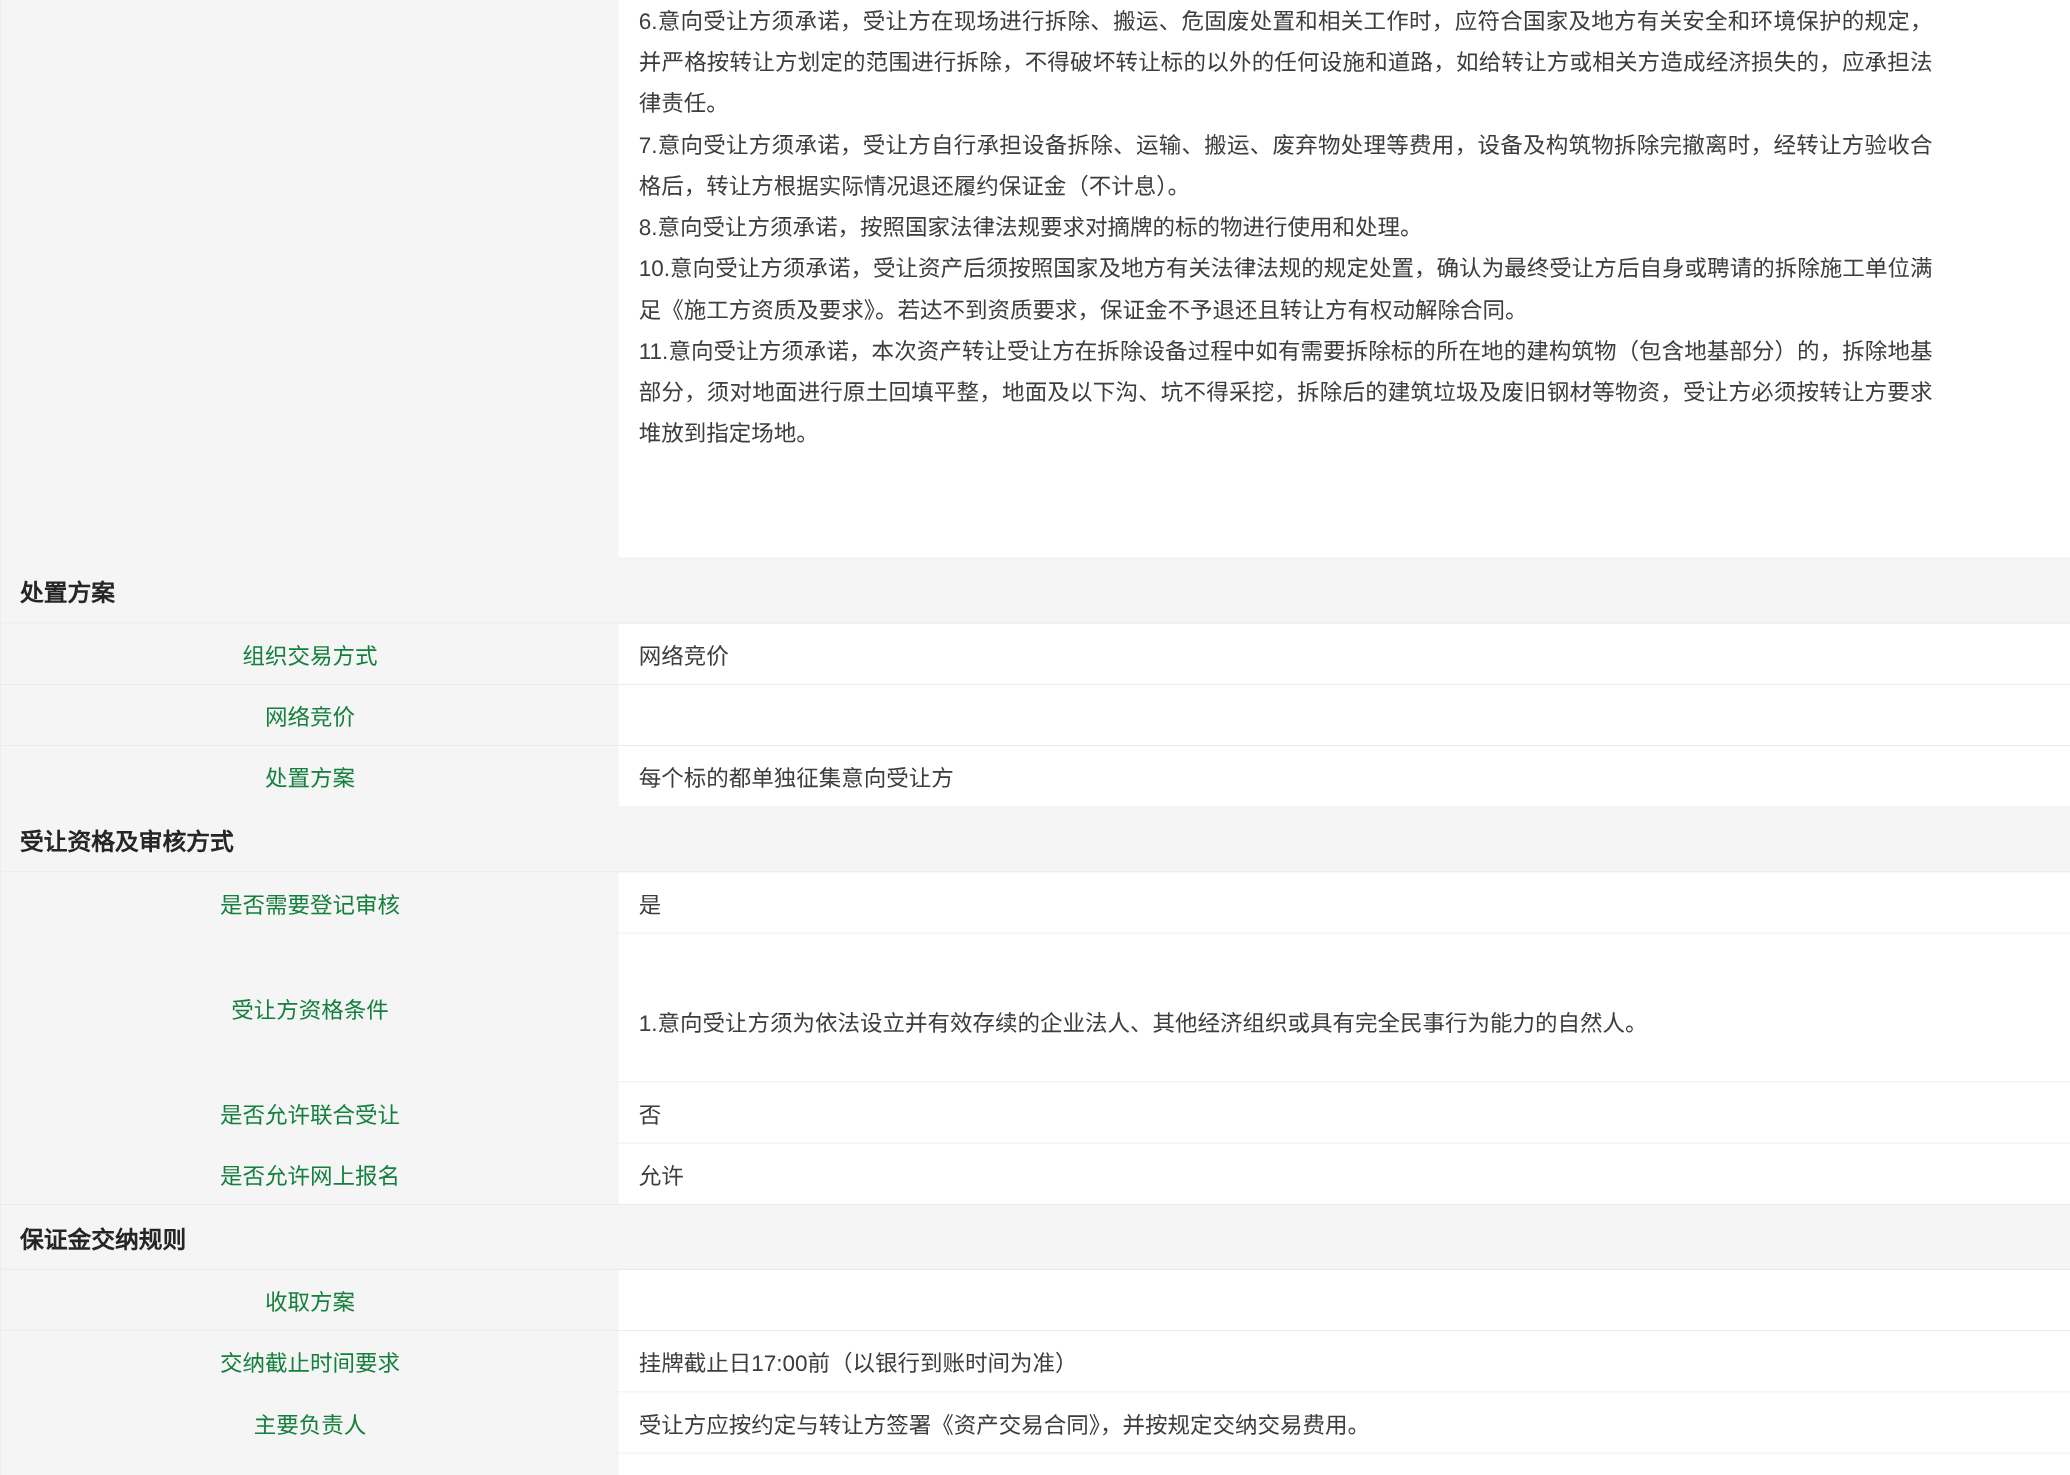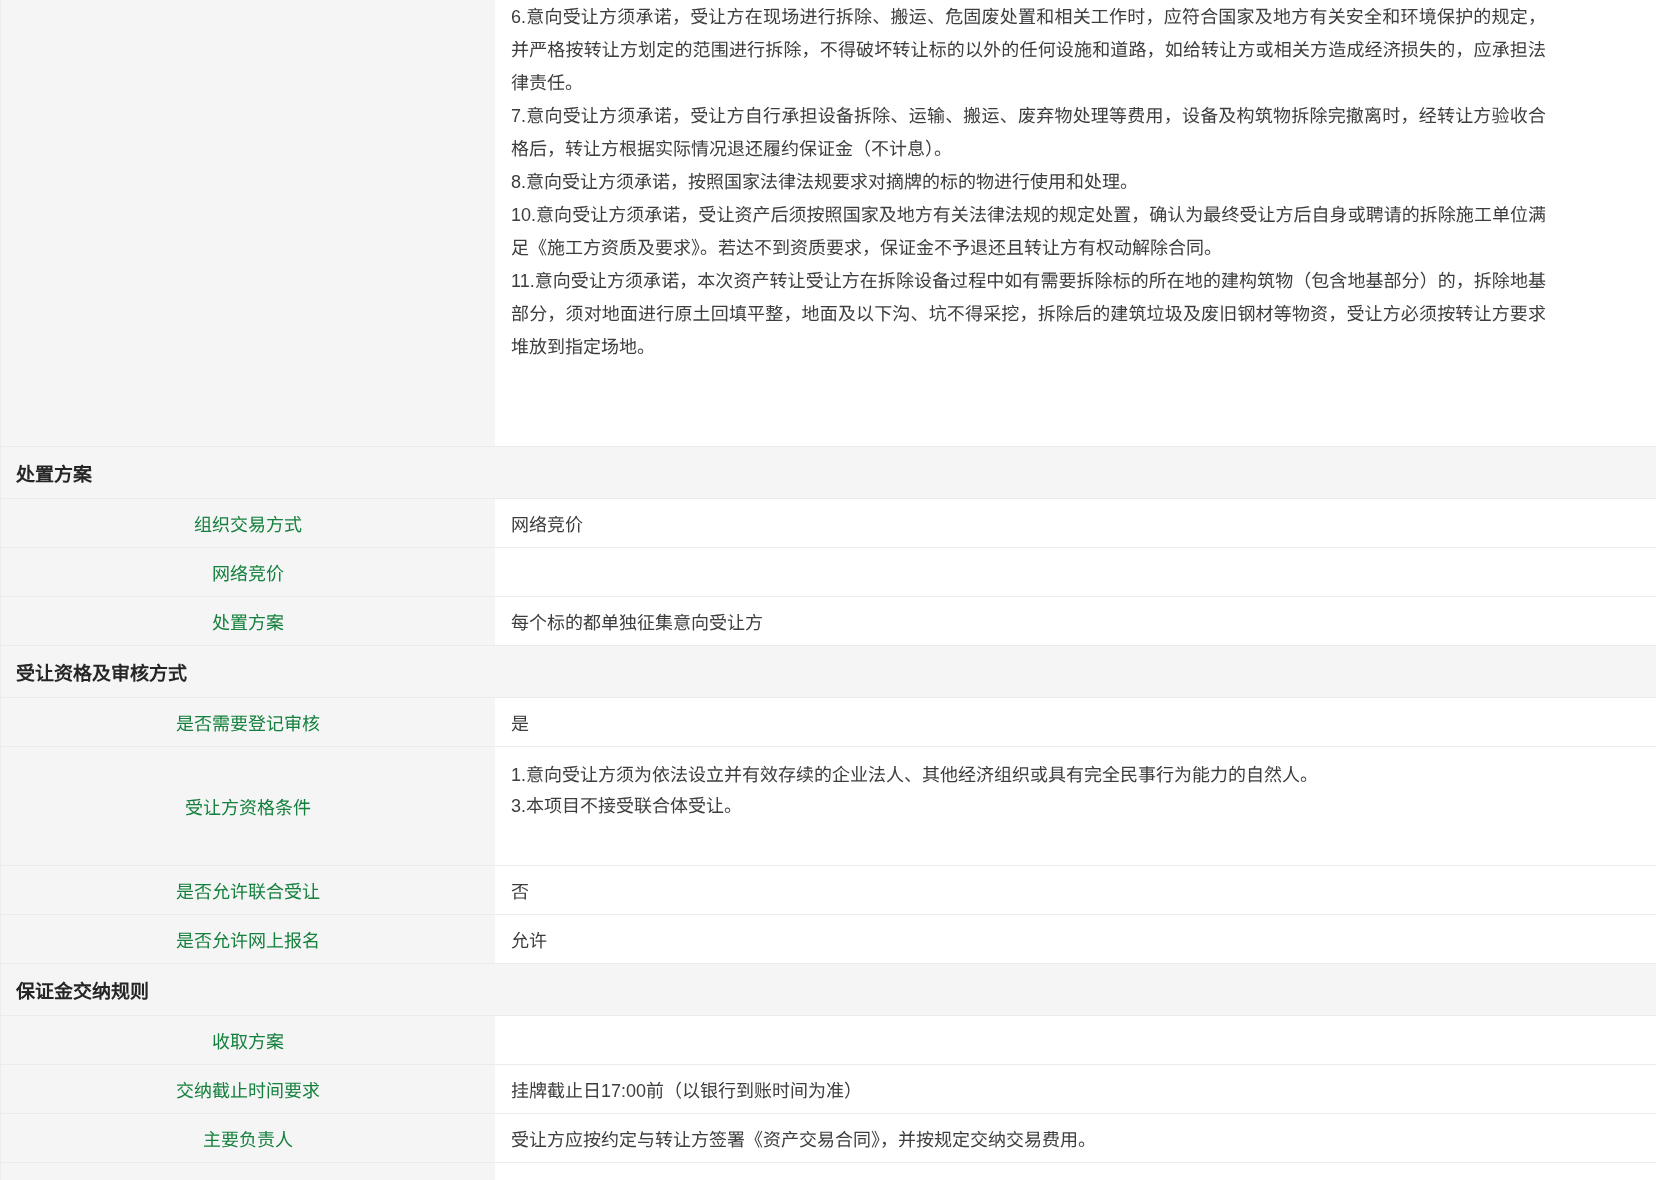--- a/index.html
+++ b/index.html
@@ -64,21 +64,21 @@
   }
   
   .row-std { height: 49px; }
   
   .row-tall { height: 119px; }
   .row-tall .value-cell {
     display: block;
     padding-top: 13px;
     overflow: hidden;
   }
-  .row-tall .value-cell p { line-height: 31px; }
+  .row-tall .value-cell p { line-height: 31px; margin-top: 44px; }
   
   .row-partial { height: 17px; border-bottom: none; }
 </style>
 </head>
 <body>
 
 <div class="detail-table">
 
   <div class="t-row row-terms">
     <div class="label-cell"></div>

